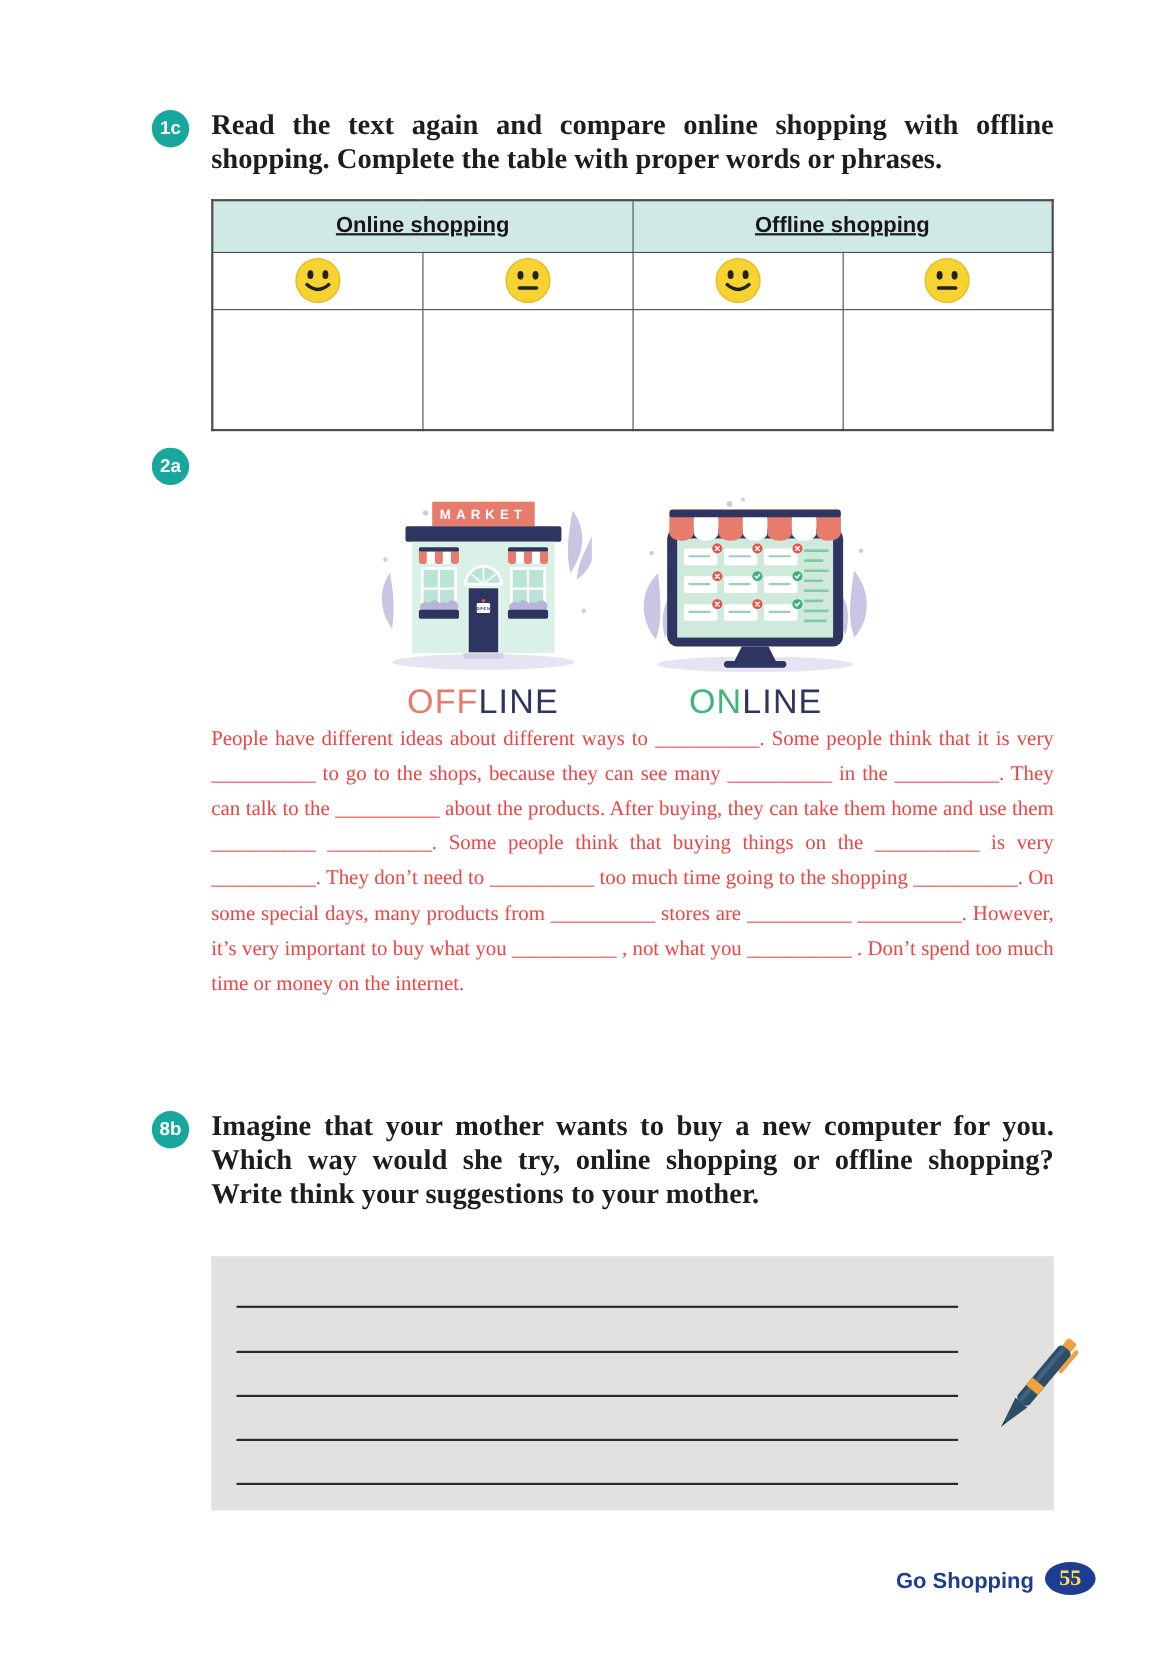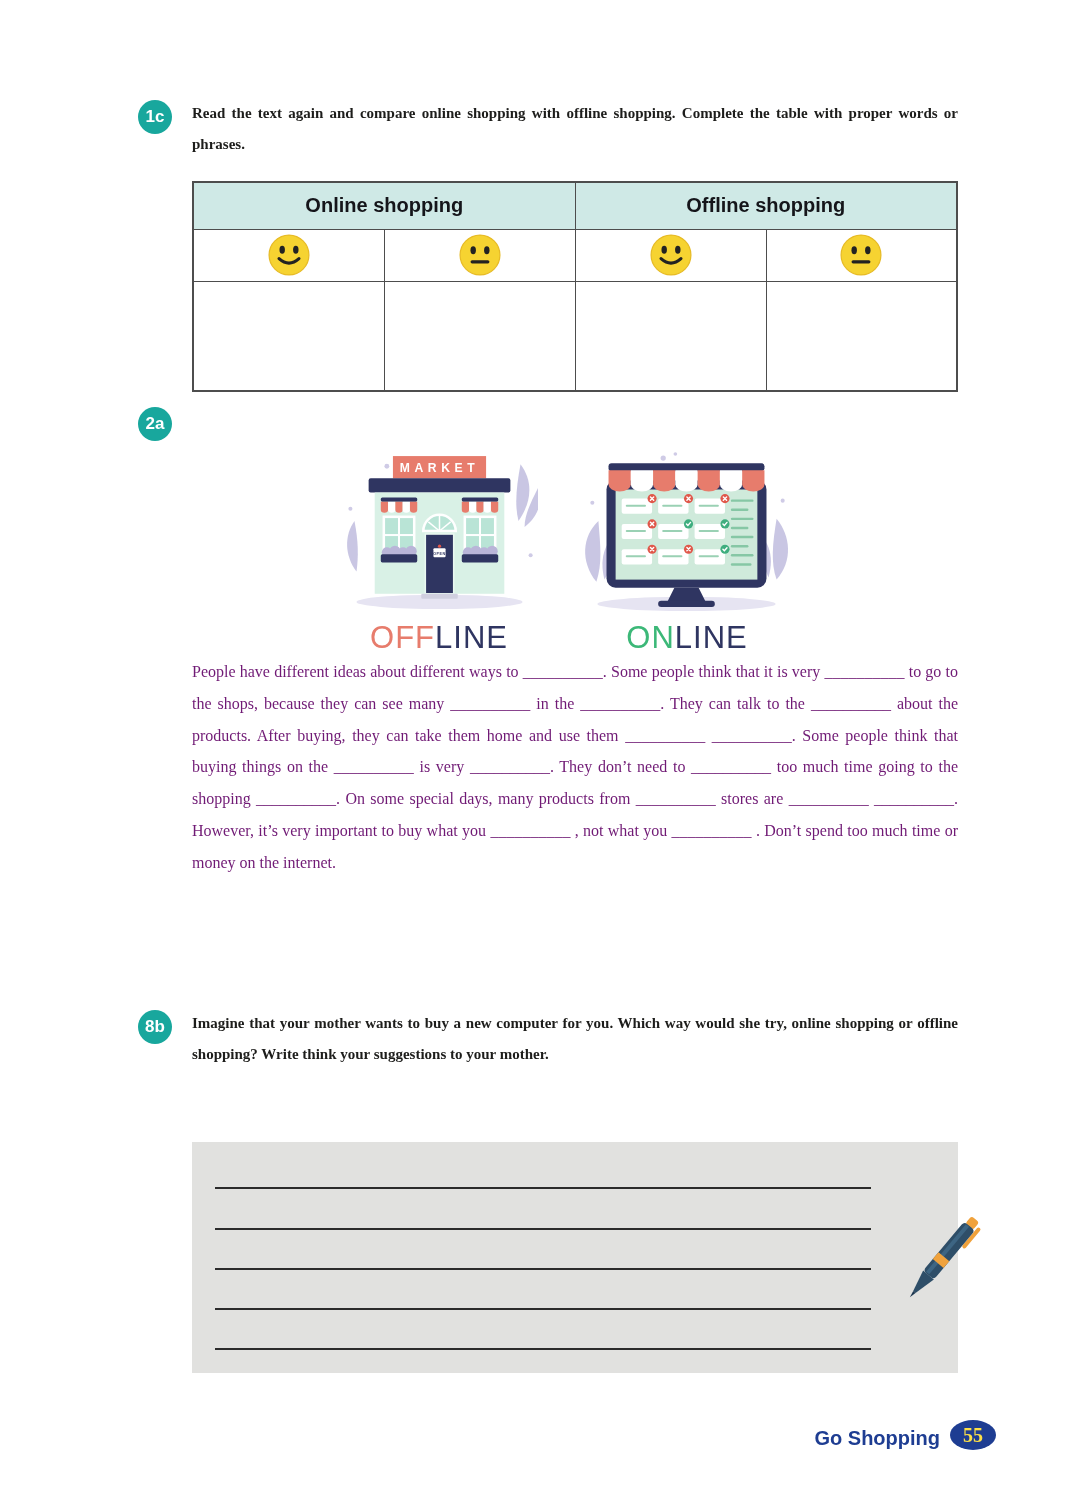--- a/index.html
+++ b/index.html
@@ -8,25 +8,25 @@
     position:relative; width:1066px; height:1508px; background:#ffffff;
     font-family:"Liberation Serif", serif; color:#1d1d1b; overflow:hidden;
   }
   .ex-header { position:absolute; left:138px; width:824px; display:flex; gap:20px; align-items:flex-start; }
   .badge {
     flex:0 0 34px; width:34px; height:34px; border-radius:50%;
     background:#18a79d; color:#ffffff; display:flex; align-items:center; justify-content:center;
     font-family:"Liberation Sans", sans-serif; font-weight:bold; font-size:17px; margin-top:2px;
   }
   .instruction {
-    width:766px; font-weight:bold; font-size:15px; line-height:31px;
+    width:766px; font-weight:bold; font-size:26px; line-height:31px;
     text-align:justify; color:#1d1d1b;
   }
   
-  table.compare { position:absolute; left:192px; top:181px; width:766px; border-collapse:collapse; table-layout:fixed; }
+  table.compare { position:absolute; left:192px; top:181px; width:766px; border-collapse:collapse; table-layout:fixed;text-decoration:underline; }
   table.compare th, table.compare td { border:1.6px solid #4d4d4d; }
   table.compare { border:2px solid #4d4d4d; }
   table.compare th {
     height:47px; background:#cfe9e6; font-family:"Liberation Sans", sans-serif;
     font-size:20px; font-weight:bold; color:#15151a; text-align:center;
   }
   td.emoji-cell { height:52px; text-align:center; vertical-align:middle; }
   td.emoji-cell svg { vertical-align:middle; }
   td.blank-cell { height:110px; background:#ffffff; }
   
@@ -35,21 +35,21 @@
   .figure { display:flex; flex-direction:column; align-items:center; }
   .figure-label {
     margin-top:8px; font-family:"Liberation Sans", sans-serif; font-size:31px;
     letter-spacing:1px; color:#2f3561;
   }
   .lbl-on { color:#3cb878; }
   .lbl-off { color:#e77c6c; }
   
   .passage {
     position:absolute; left:192px; top:656px; width:766px;
-    font-size:16px; line-height:31.8px; text-align:justify; color:#701a75;
+    font-size:19px; line-height:31.8px; text-align:justify; color:#ef4444;
   }
   
   .write-box { position:absolute; left:192px; top:1142px; width:766px; height:231px; background:#e1e1df; }
   .wline { position:absolute; left:23px; width:656px; border-top:2px solid #2b2b2b; }
   .pen { position:absolute; left:700px; top:62px; }
   
   .footer { position:absolute; top:1420px; right:70px; display:flex; align-items:flex-end; gap:10px; }
   .footer-title { font-family:"Liberation Sans", sans-serif; font-weight:bold; font-size:20px; color:#1e3d92; }
   .page-badge {
     width:46px; height:30px; border-radius:50%; background:#1e3d92; color:#fde047;

